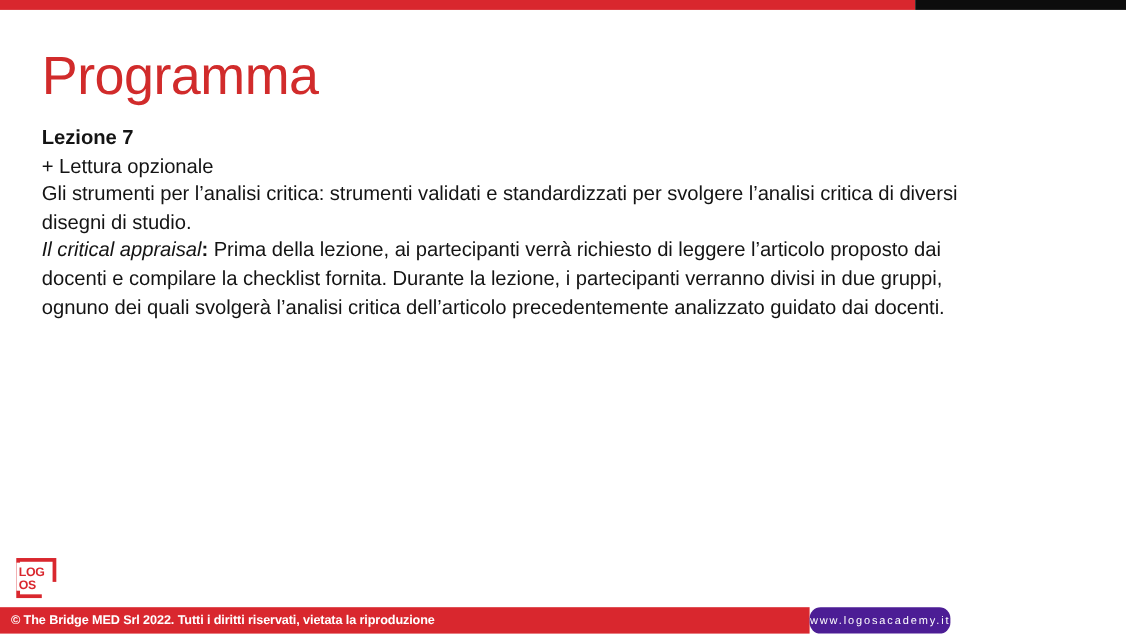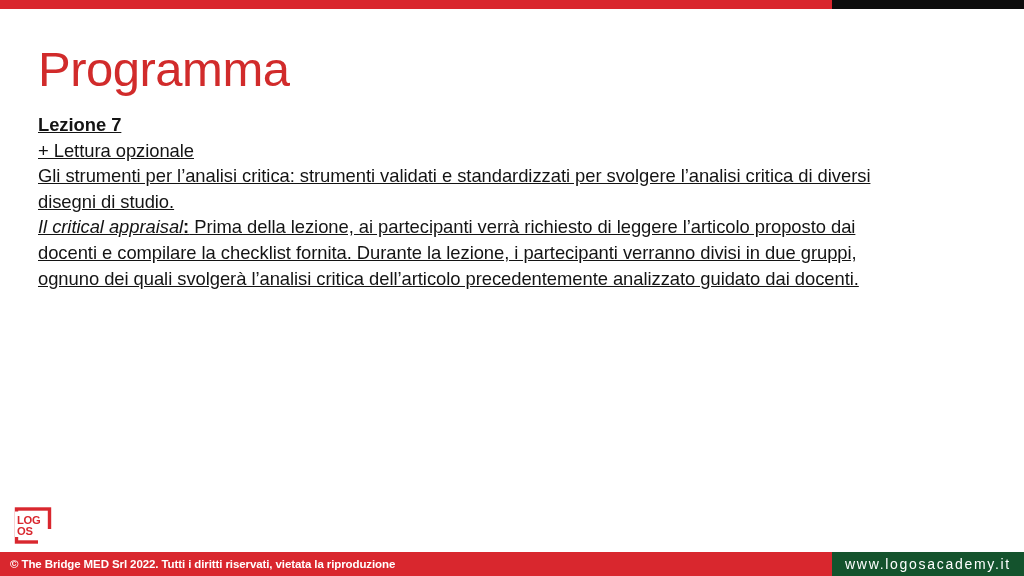--- a/index.html
+++ b/index.html
@@ -56,21 +56,20 @@
     left: 38px;
     top: 112px;
     width: 860px;
     color: #141414;
     font-size: 18.4px;
     line-height: 25.6px;
     letter-spacing: -0.05px;
   }
   .body-block p {
     margin: 0;
-    text-decoration: underline;
   }
   .ln-bold {
     font-weight: bold;
   }
   .ln-ital {
     font-style: italic;
   }
   .para {
     margin: 0;
   }
@@ -86,47 +85,48 @@
   }
   .logo svg {
     display: block;
   }
 
   
   .footer {
     position: absolute;
     left: 0;
     bottom: 0;
-    width: 1024px;
+    width: 864px;
     height: 24px;
     display: flex;
   }
   .footer-left {
     width: 832px;
     height: 100%;
     background: #d9272e;
     color: #ffffff;
     display: flex;
     align-items: center;
     padding-left: 10px;
     box-sizing: border-box;
     font-size: 11.5px;
     font-weight: bold;
     letter-spacing: -0.1px;
   }
   .footer-right {
     flex: 1;
     height: 100%;
-    background: #14532d;
+    background: #4c1d95;
     color: #ffffff;
     display: flex;
     align-items: center;
     justify-content: center;
-    font-size: 14px;
+    font-size: 10px;
     letter-spacing: 1.7px;
+    border-radius: 10px;
   }
 </style>
 </head>
 <body>
 
 <div class="topbar">
   <div class="topbar-red"></div>
   <div class="topbar-black"></div>
 </div>
 

